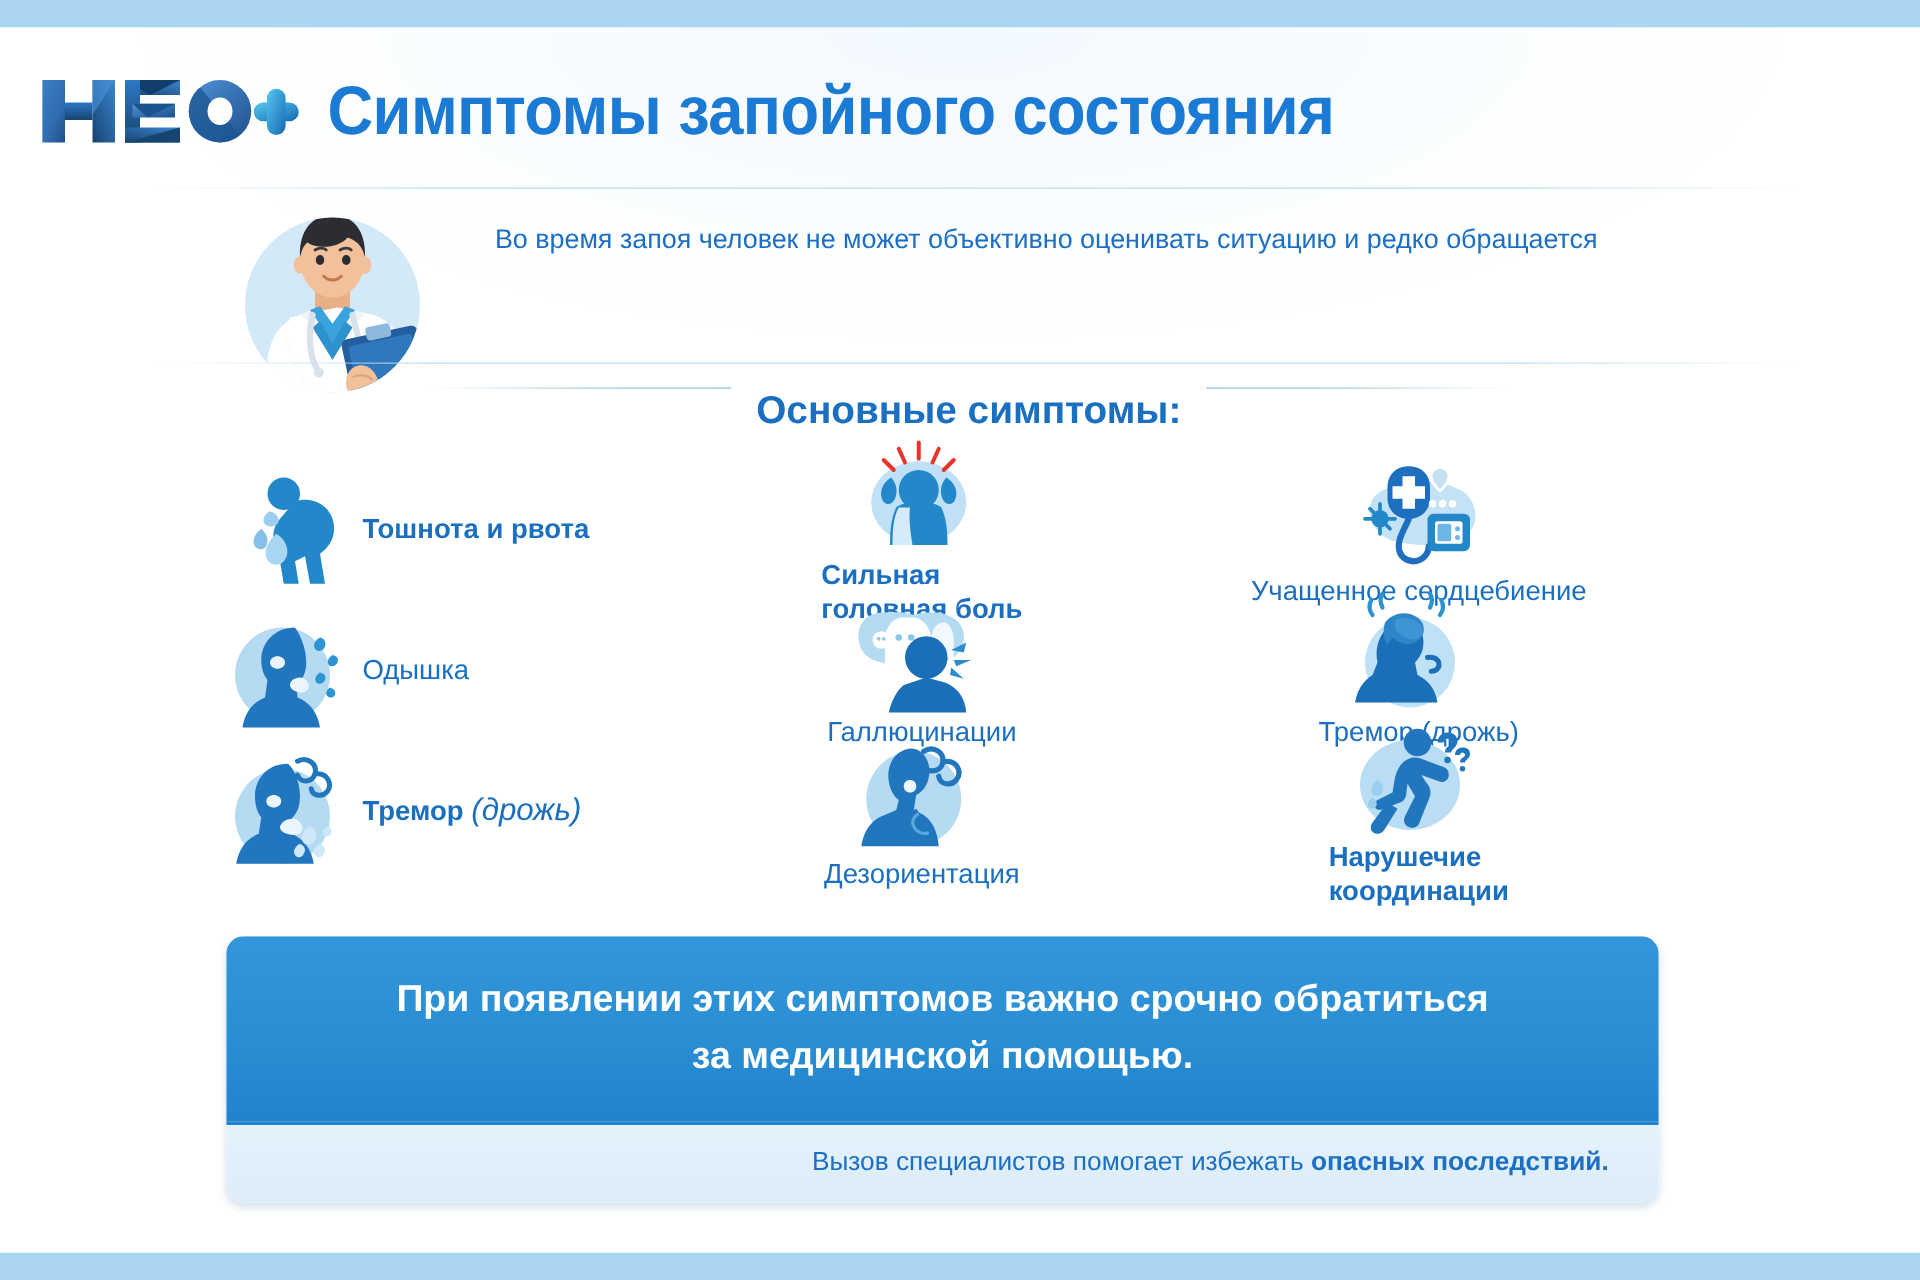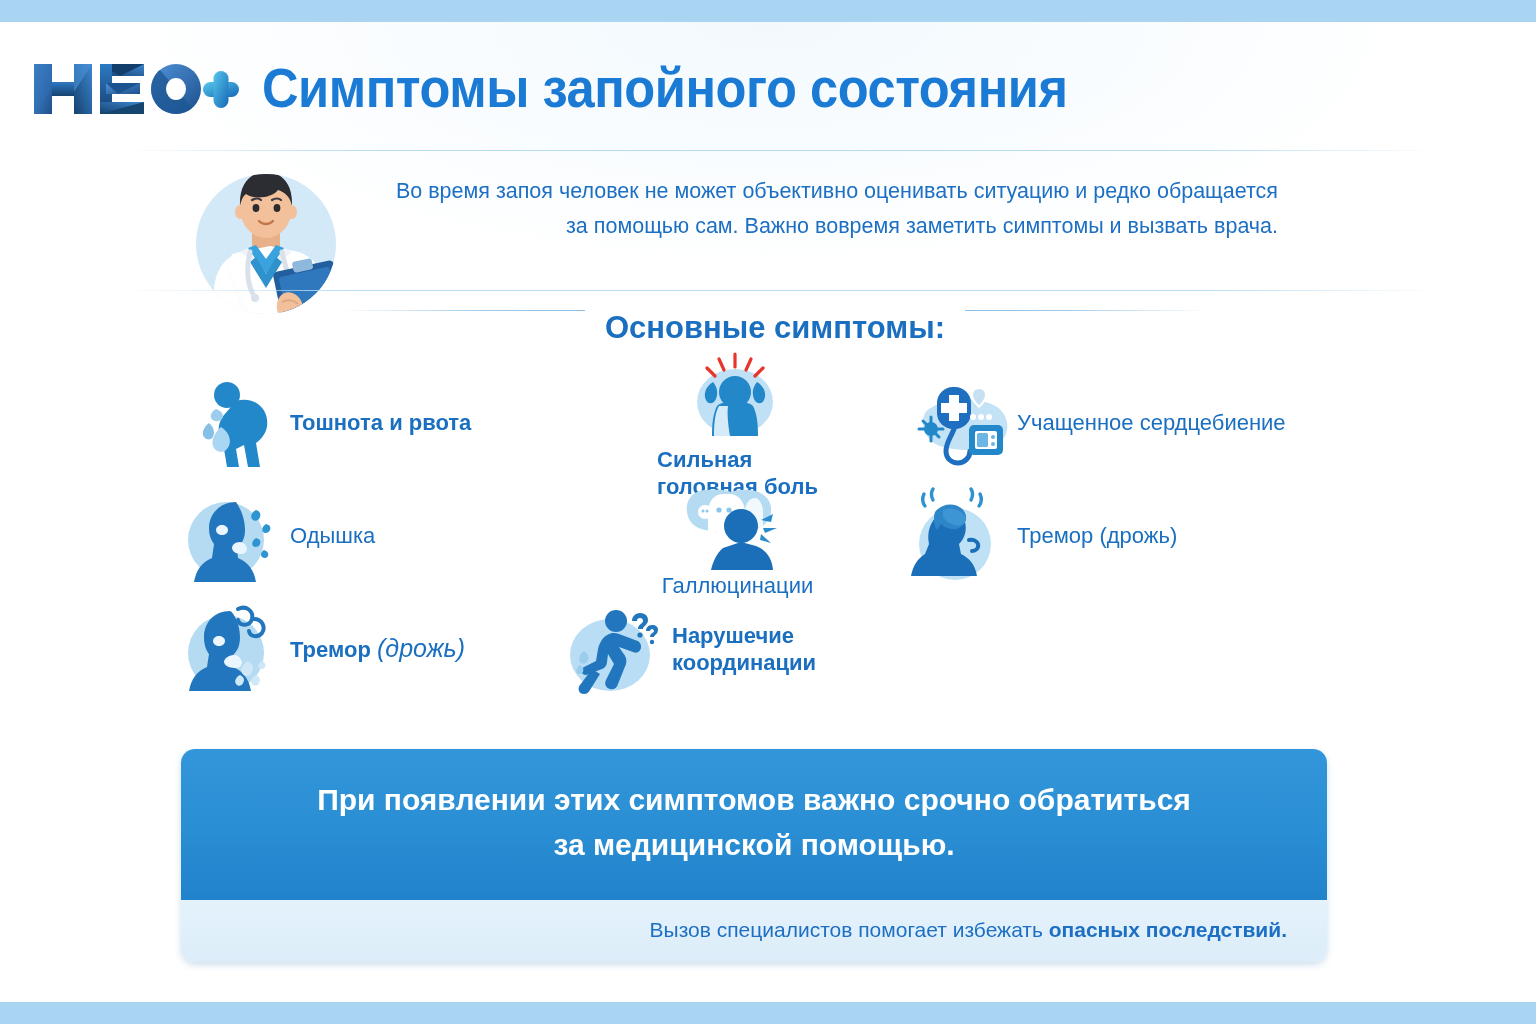--- a/index.html
+++ b/index.html
@@ -51,21 +51,21 @@
     background:linear-gradient(90deg,rgba(160,205,240,0) 0%,#9ec9ea 60%,#8dbfe6 100%);}
   #section-head .rule.r{background:linear-gradient(90deg,#8dbfe6 0%,#9ec9ea 40%,rgba(160,205,240,0) 100%);}
   #section-title{font-size:31px;font-weight:700;color:#1a6fc0;white-space:nowrap;}
 
   
   #grid{position:absolute;left:180px;top:344px;width:1180px;}
   .srow{display:flex;height:113px;align-items:center;}
   .cell{display:flex;align-items:center;}
   .cell.c1{width:382px;}
   .cell.c2{width:345px;flex-direction:column;}
-  .cell.c3{width:450px;}
+  .cell.c3{width:450px;flex-direction:column;}
   .ico{width:104px;height:100px;flex:none;display:block;}
   .slabel{
     color:#1a6fc0;font-size:22px;font-weight:700;line-height:27px;
     margin-left:6px;
   }
   .slabel.thin{font-weight:400;}
   .slabel .soft{font-weight:400;font-size:25px;font-style:italic;}
 
   
   #callout{position:absolute;left:181px;top:727px;width:1146px;border-radius:14px;
@@ -177,21 +177,20 @@
         <rect x="121" y="104" width="20" height="11" rx="3" fill="#8fb8dd"></rect>
       </g>
 
       <ellipse cx="112" cy="152" rx="13" ry="16" fill="#f2c09a" transform="rotate(-15 112 152)"></ellipse>
       <path d="M104 146c5-3 12-2 16 2" stroke="#dda87f" stroke-width="2" fill="none"></path>
     </g>
   </svg>
 
   <div id="intro">
     <div>Во время запоя человек не может объективно оценивать ситуацию и редко обращается</div>
-    <div>за помощью сам. Важно вовремя заметить симптомы и вызвать врача.</div>
   </div>
 
   <div class="divider" id="div-mid"></div>
 
   <div id="section-head">
     <span class="rule"></span>
     <span id="section-title">Основные симптомы:</span>
     <span class="rule r"></span>
   </div>
 
@@ -337,20 +336,34 @@
           <g stroke="#2176bd" stroke-width="4" fill="none" stroke-linecap="round">
             <path d="M58 10c8-4 16 2 14 10-2 7-12 8-14 1"></path>
             <path d="M74 20c8 0 12 8 8 14-4 5-12 4-13-2"></path>
           </g>
         </svg>
         <span class="slabel">
           <span>Тремор</span>&nbsp;<span class="soft">(дрожь)</span>
         </span>
       </div>
 
+      <div class="cell c2">
+        <svg class="ico" viewBox="0 0 104 100">
+          <circle cx="48" cy="54" r="38" fill="#b5dbf3"></circle>
+          <path d="M44 14c-12 2-18 14-16 26 1 7 4 12 8 15l-2 8-14 6c-8 5-12 12-14 23h62c-1-12-5-20-12-25l-8-4 2-12c8-4 12-14 10-24-2-9-9-14-16-13z" fill="#2176bd"></path>
+          <path d="M40 44c0 3 2 5 5 5s5-2 5-5-2-5-5-5-5 2-5 5z" fill="#eaf5fd"></path>
+          <path d="M50 62c-6 2-9 8-7 14 3 8 14 12 22 8l-6-10z" fill="#2176bd"></path>
+          <path d="M52 66c-4 2-6 6-4 10 2 5 8 7 12 5" fill="none" stroke="#5aa9dd" stroke-width="2.5"></path>
+          <g stroke="#2176bd" stroke-width="4.2" fill="none" stroke-linecap="round">
+            <path d="M56 16c8-5 17 1 15 10-2 7-13 8-15 1"></path>
+            <path d="M74 24c9 0 13 9 8 15-4 5-13 4-14-3"></path>
+          </g>
+        </svg>
+        <span class="slabel thin">Дезориентация</span>
+      </div>
 
       <div class="cell c3">
         <svg class="ico" viewBox="0 0 104 100">
           <ellipse cx="48" cy="56" rx="40" ry="36" fill="#b9ddf4"></ellipse>
           <circle cx="54" cy="22" r="11" fill="#2176bd"></circle>
           <path d="M50 34c-8 2-12 8-14 16l-2 12-12 6c-4 2-3 8 2 8l16-6c3-1 5-4 5-7l1-8 6 10-8 16c-2 4 0 8 4 9 4 1 7-1 8-5l8-20c1-4 0-8-3-11l-4-6 14 5c4 2 8-1 8-5s-2-6-6-7l-16-6c-2-1-4-1-7-1z" fill="#2176bd"></path>
           <path d="M30 70l-12 16c-3 4-1 9 4 9 3 0 5-2 6-4l10-16z" fill="#2176bd"></path>
           <g fill="#2176bd">
             <path d="M78 14c-5 0-8 4-8 8h5c0-2 1-3 3-3s3 1 3 3c0 3-5 3-5 8h5c0-3 5-4 5-9 0-4-3-7-8-7z"></path>
             <circle cx="78" cy="36" r="2.6"></circle>

